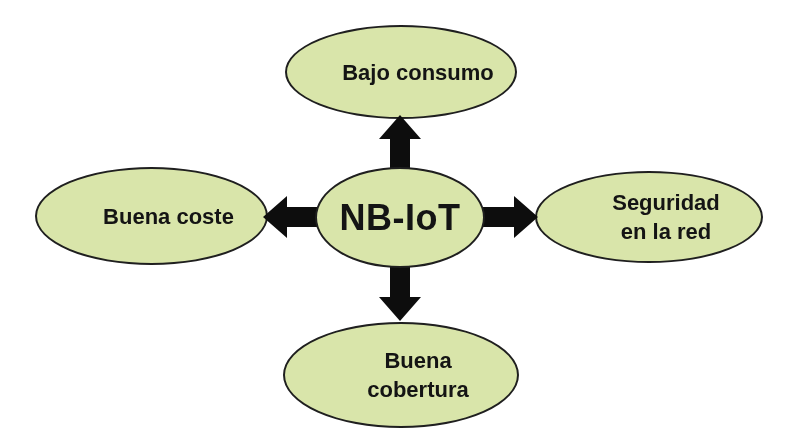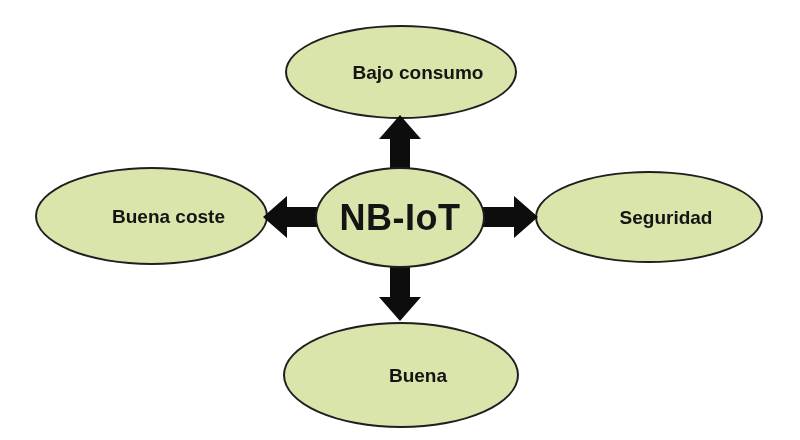--- a/index.html
+++ b/index.html
@@ -24,21 +24,21 @@
     flex-direction: column;
     align-items: center;
     justify-content: center;
     text-align: center;
     color: var(--text, #141414);
     font-weight: 700;
     box-sizing: border-box;
   }
   .node .line {
     display: block;
-    font-size: 19px;
+    font-size: 22px;
     line-height: 29px;
     white-space: nowrap;
     padding-left: 34px;
   }
   .node.center-node .label {
     font-size: 36px;
     line-height: 40px;
     letter-spacing: 0.5px;
     white-space: nowrap;
   }
@@ -66,24 +66,26 @@
   <div class="node node-top">
     <span class="line">Bajo consumo</span>
   </div>
 
   <div class="node node-left">
     <span class="line">Buena coste</span>
   </div>
 
   <div class="node node-right">
     <span class="line">Seguridad</span>
+    <span class="line">en la red</span>
   </div>
 
   <div class="node node-bottom">
     <span class="line">Buena</span>
+    <span class="line">cobertura</span>
   </div>
 
   <div class="node center-node node-center">
     <span class="label">NB-IoT</span>
   </div>
 
   <span class="arrow arrow-up">
     <svg width="44" height="55" viewBox="0 0 44 55">
       <polygon points="22,0 43,24 32,24 32,55 12,55 12,24 1,24" fill="currentColor"></polygon>
     </svg>

